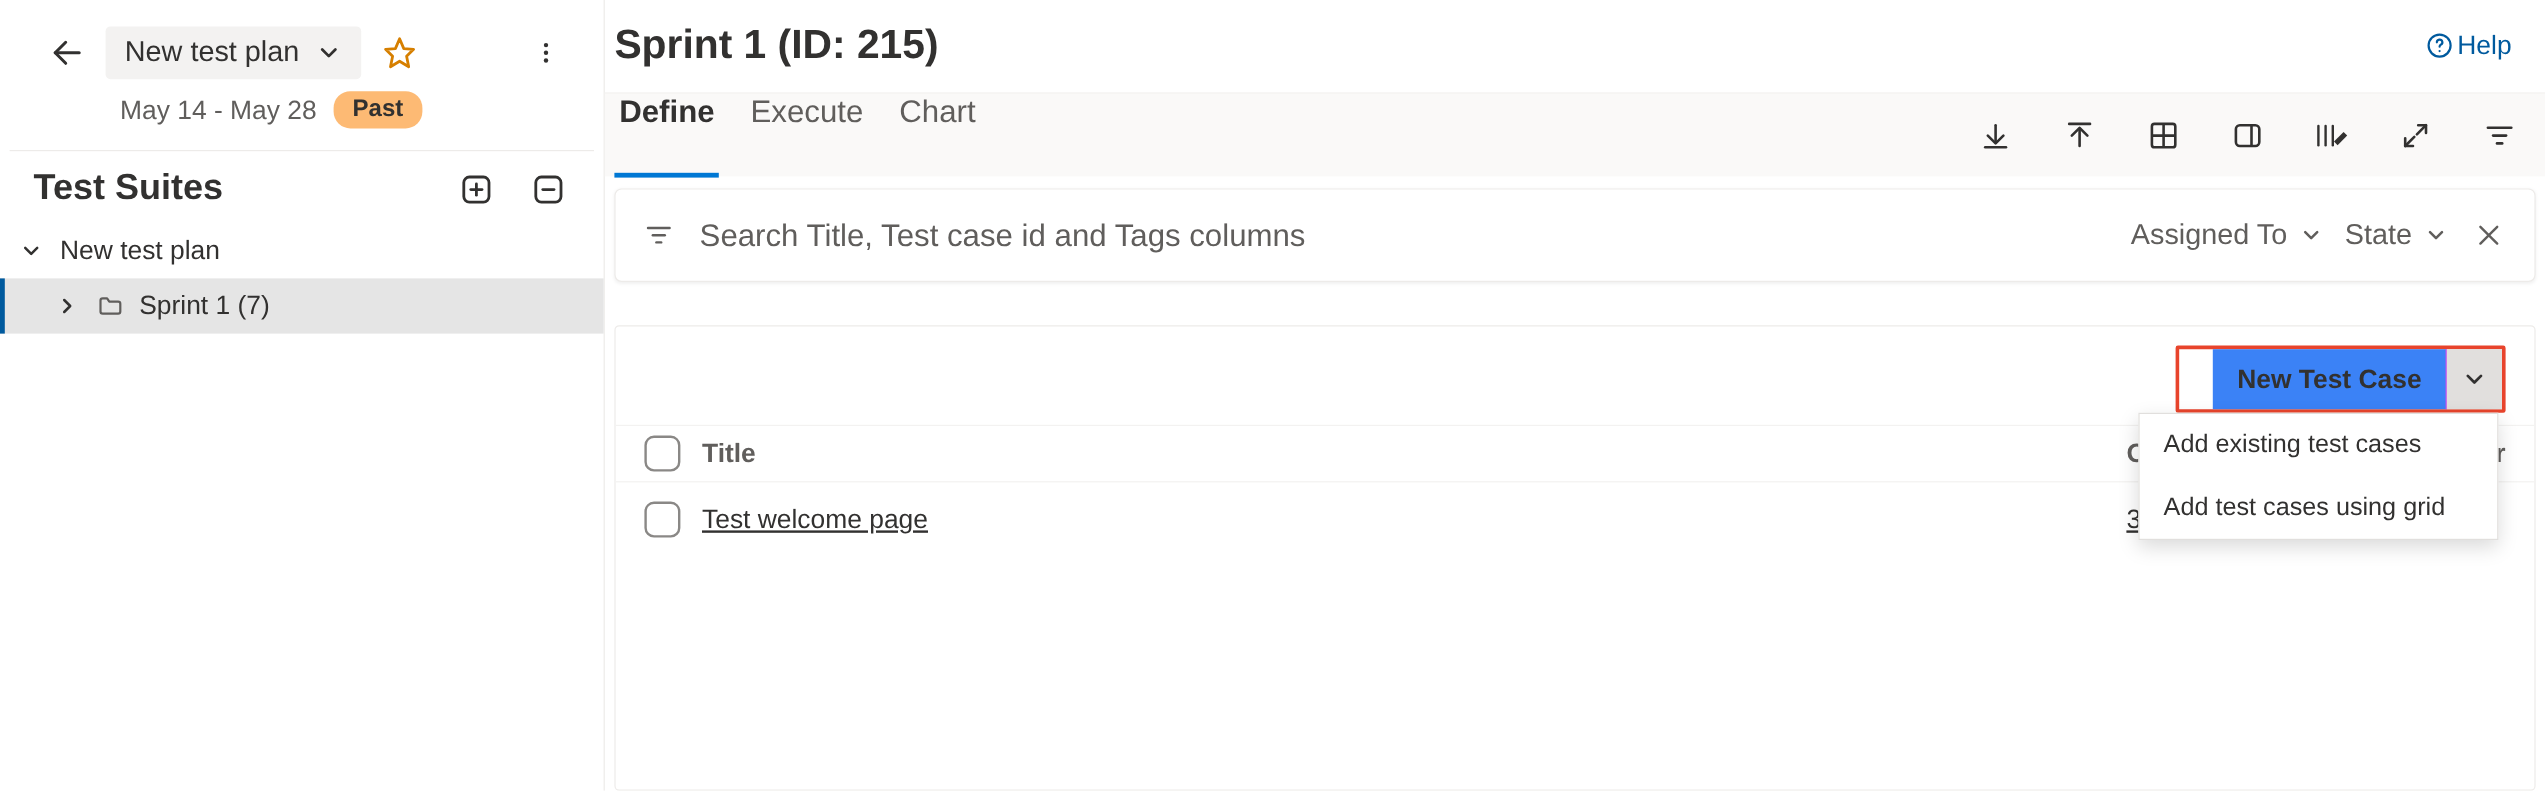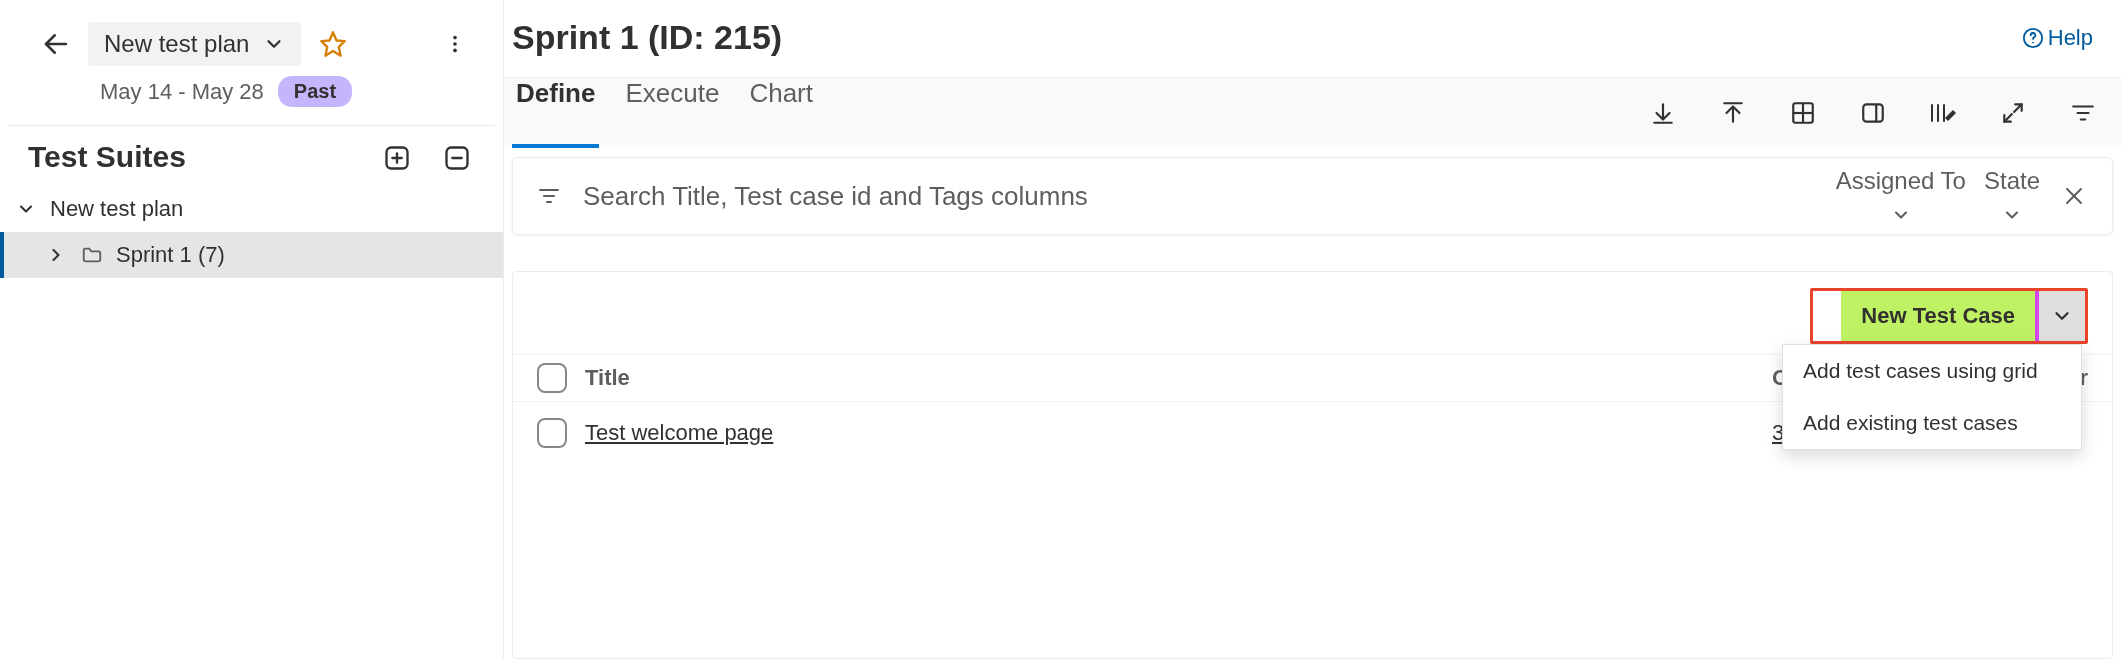--- a/index.html
+++ b/index.html
@@ -38,21 +38,21 @@
   }
   .star-btn { width:40px; height:40px; display:flex; align-items:center; justify-content:center; cursor:pointer;}
   .more-btn { width:40px; height:40px; display:flex; align-items:center; justify-content:center; cursor:pointer; margin-left:auto; margin-right:6px;}
   .date-row {
     display:flex; align-items:center; gap: 14px;
     padding: 6px 0 18px 100px;
     font-size: 22px;
     color: #605e5c;
   }
   .past-badge {
-    background:#c4b5fd;
+    background:#fdba74;
     border-radius: 14px;
     padding: 4px 16px;
     font-size: 20px;
     font-weight: 600;
     color:#323130;
   }
   .sb-sep { height:1px; background:#edebe9; margin: 0 8px; }
   .ts-header {
     display:flex; align-items:flex-start;
     padding: 14px 28px 6px 28px;
@@ -132,21 +132,21 @@
     padding: 0 22px;
     gap: 18px;
   }
   .filter-icon { color:#605e5c; width:28px; display:flex; justify-content:center;}
   .search-input {
     border:0; outline:0; flex:1;
     font-size: 26px;
     color:#323130;
   }
   .search-input::placeholder { color:#605e5c;}
-  .filter-dd { display:flex; align-items:center; gap:10px; font-size:24px; color:#605e5c; cursor:pointer;flex-direction:column;}
+  .filter-dd { display:flex; align-items:center; gap:10px; font-size:24px; color:#605e5c; cursor:pointer;}
   .close-btn { width:32px; height:32px; display:flex; align-items:center; justify-content:center; cursor:pointer; color:#605e5c;}
 
   
   .list-panel {
     margin: 36px 8px 0 8px;
     border:1px solid #edebe9;
     border-radius:4px;
     position:relative;
     flex:1;
     min-height:0;
@@ -157,27 +157,27 @@
     padding: 16px 24px 10px 24px;
   }
   .list-title { font-size:30px; }
   .new-case-wrap {
     margin-left:auto;
     display:flex;
     border:3px solid #e8442c;
     border-radius:2px;
   }
   .new-case-btn {
-    background:#bef264;
+    background:#3b82f6;
     padding: 12px 20px;
     font-size:22px;
     font-weight:600;
     cursor:pointer;
     display:flex; align-items:center;
-    border-right:4px solid #d946ef;
+    border-right:1px solid #d946ef;
     margin-left:28px;
   }
   .new-case-dd {
     background:#e1dfdd;
     width:46px;
     display:flex; align-items:center; justify-content:center;
     cursor:pointer;
   }
 
   .grid-headers {
@@ -423,22 +423,22 @@
           </div>
           <div class="new-case-dd">
             <svg width="22" height="22" viewBox="0 0 24 24" fill="none" stroke="#323130" stroke-width="2.5" stroke-linecap="round" stroke-linejoin="round">
                 <polyline points="6 9 12 15 18 9"></polyline>
               </svg>
           </div>
         </div>
       </div>
 
       <div class="menu">
+        <div class="menu-item">Add existing test cases</div>
         <div class="menu-item">Add test cases using grid</div>
-        <div class="menu-item">Add existing test cases</div>
       </div>
 
       <div class="grid-headers">
         <div class="chk"></div>
         <div class="col-title">Title</div>
         <div class="col-order">Order</div>
         <div class="col-test">Tes</div>
         <div class="col-last">igr</div>
       </div>
 

